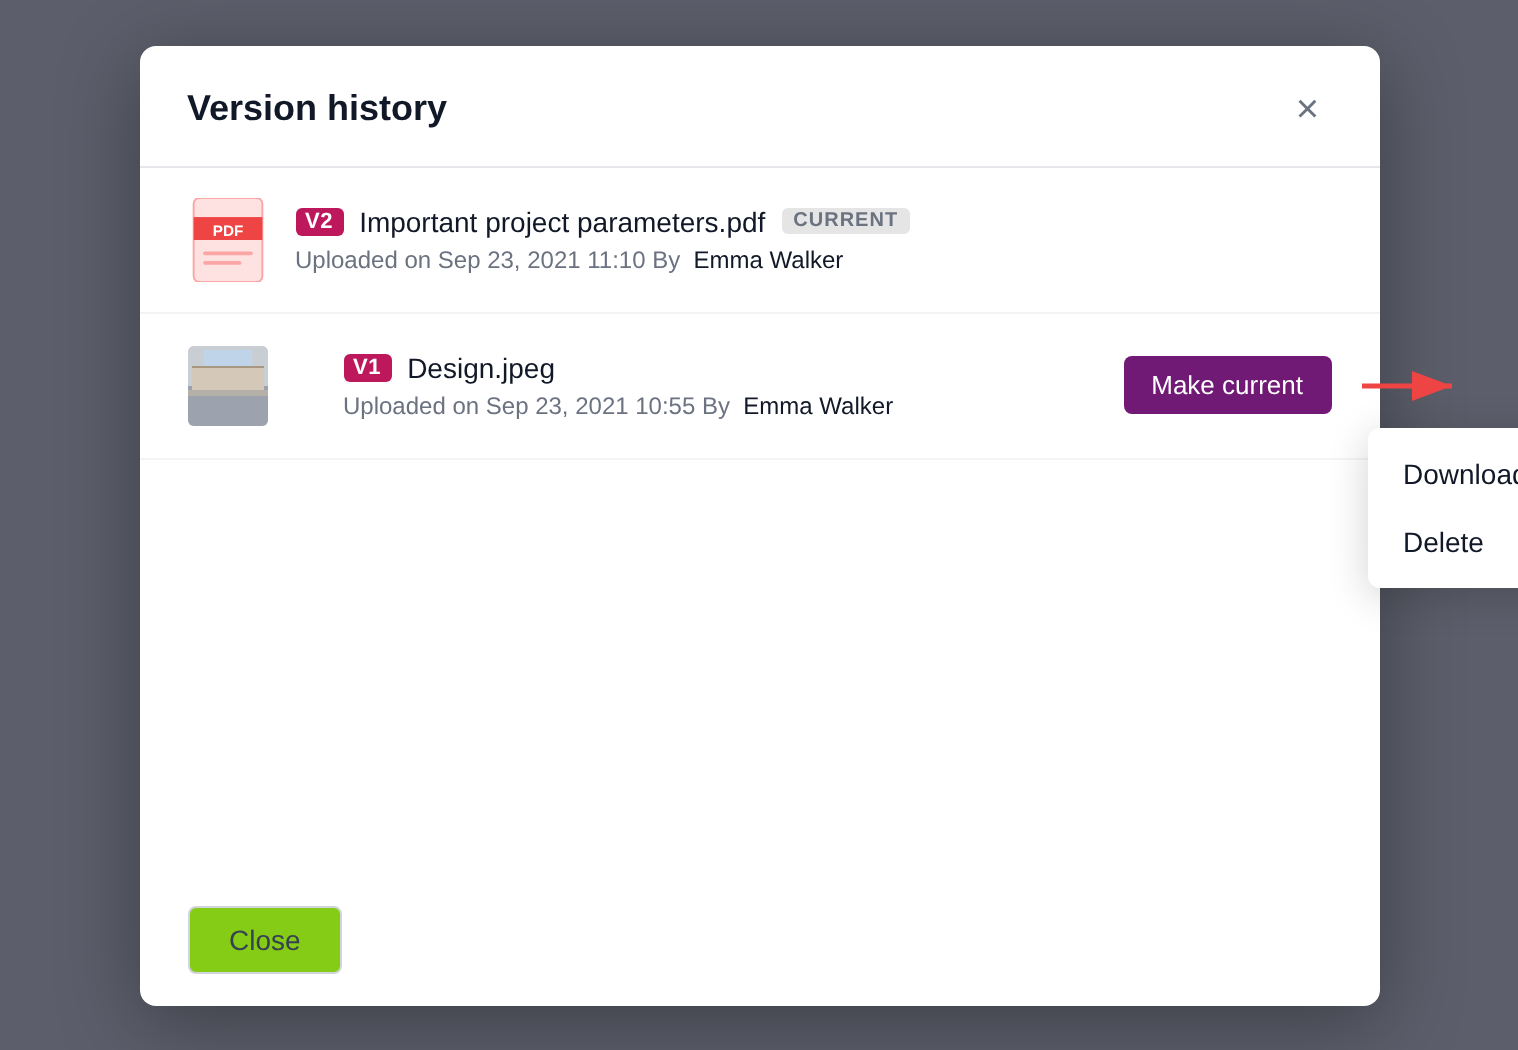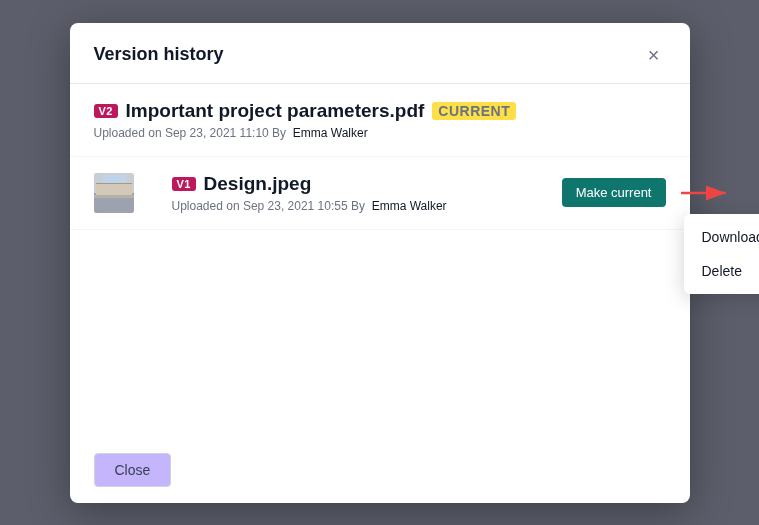--- a/index.html
+++ b/index.html
@@ -120,30 +120,30 @@
       font-size: 11px;
       font-weight: 700;
       color: #fff;
       background: #be185d;
       border-radius: 3px;
       padding: 1px 5px;
       letter-spacing: 0.3px;
     }
 
     .version-filename {
-      font-size: 19px;
-      font-weight: 700;
+      font-size: 14px;
+      font-weight: 400;
       color: #111827;
     }
 
     .current-badge {
-      font-size: 14px;
+      font-size: 10px;
       font-weight: 600;
       color: #6b7280;
-      background: #fde047;
+      background: #e5e5e5;
       border-radius: 3px;
       padding: 1px 6px;
       letter-spacing: 0.5px;
       text-transform: uppercase;
     }
 
     .version-meta {
       font-size: 12px;
       color: #6b7280;
     }
@@ -153,21 +153,21 @@
       font-weight: 400;
     }
 
     .version-actions {
       display: flex;
       align-items: center;
       gap: 8px;
     }
 
     .make-current-btn {
-      background: #0f766e;
+      background: #701a75;
       color: #fff;
       border: none;
       border-radius: 4px;
       padding: 7px 14px;
       font-size: 13px;
       font-weight: 500;
       cursor: pointer;
       white-space: nowrap;
     }
 
@@ -193,21 +193,21 @@
     }
 
     
     .dialog-footer {
       padding: 16px 24px;
       display: flex;
       align-items: center;
     }
 
     .close-dialog-btn {
-      background: #c4b5fd;
+      background: #84cc16;
       border: 1px solid #d1d5db;
       border-radius: 4px;
       padding: 8px 20px;
       font-size: 14px;
       color: #374151;
       cursor: pointer;
     }
 
     
     .kitchen-svg {
@@ -223,20 +223,33 @@
 <div class="dialog">
 
   <div class="dialog-header">
     <span class="dialog-title">Version history</span>
     <button class="close-btn">×</button>
   </div>
 
   <div class="dialog-body">
 
     <div class="version-row">
+      <div class="file-icon">
+
+        <svg class="pdf-icon-svg" viewBox="0 0 36 44">
+          <rect x="0" y="0" width="36" height="44" rx="3" fill="#fee2e2"></rect>
+          <rect x="0" y="0" width="36" height="44" rx="3" fill="none" stroke="#fca5a5" stroke-width="1"></rect>
+
+          <rect x="0" y="10" width="36" height="12" fill="#ef4444"></rect>
+          <text x="18" y="20" text-anchor="middle" font-size="8" font-weight="bold" fill="#fff">PDF</text>
+
+          <rect x="5" y="28" width="26" height="2" rx="1" fill="#fca5a5"></rect>
+          <rect x="5" y="33" width="20" height="2" rx="1" fill="#fca5a5"></rect>
+        </svg>
+      </div>
       <div class="version-info">
         <div class="version-name-row">
           <span class="version-badge">V2</span>
           <span class="version-filename">Important project parameters.pdf</span>
           <span class="current-badge">CURRENT</span>
         </div>
         <div class="version-meta">
           <span>Uploaded on Sep 23, 2021 11:10 By</span>
           &nbsp;<strong>Emma Walker</strong>
         </div>

